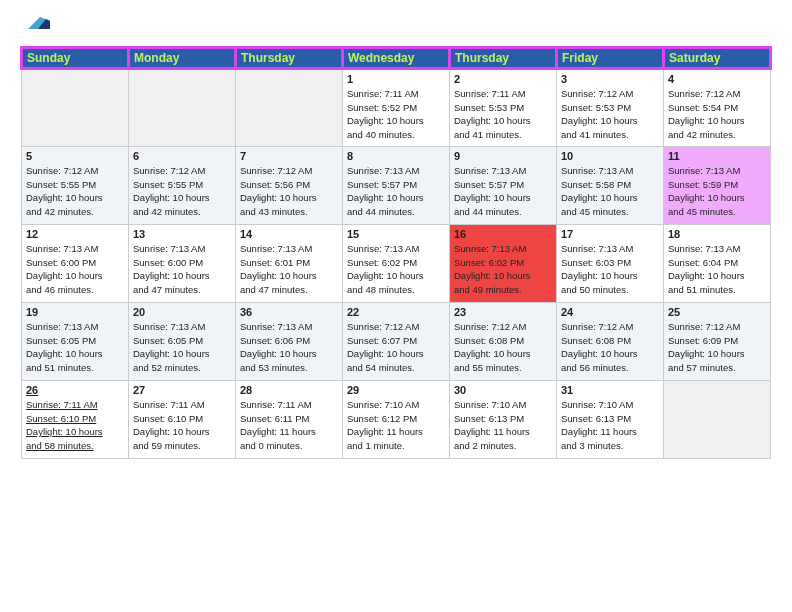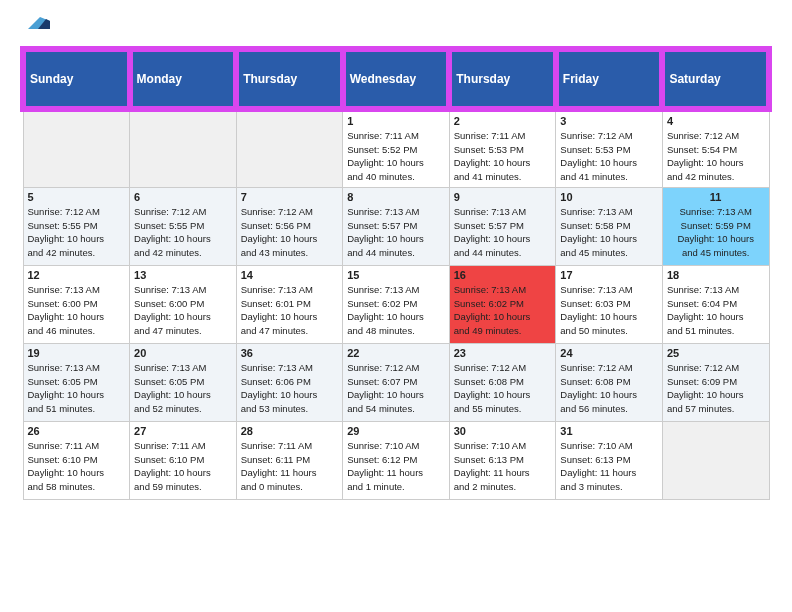--- a/index.html
+++ b/index.html
@@ -46,26 +46,26 @@
       font-size: 14px;
       color: #444;
     }
     table {
       width: 100%;
       border-collapse: collapse;
       table-layout: fixed;
     }
     th {
       background-color: #2a5caa;
-      color: #ffffff;
+      color: #bef264;
       font-size: 12px;
       font-weight: bold;
-      padding: 20px 4px;
+      padding: 2px 4px;
       text-align: left;
-      border: 6px solid #d946ef;
+      border: 3px solid #d946ef;
     }
     td {
       border: 1px solid #ccc;
       vertical-align: top;
       padding: 3px 4px;
       font-size: 9.5px;
       color: #222;
       height: 78px;
       background: #fff;
     }
@@ -192,21 +192,21 @@
 Daylight: 10 hours
 and 44 minutes.</div>
           </td>
           <td style="background: rgb(240, 244, 248);">
             <div class="day-num">10</div>
             <div class="day-info" style="white-space: pre-line;">Sunrise: 7:13 AM
 Sunset: 5:58 PM
 Daylight: 10 hours
 and 45 minutes.</div>
           </td>
-          <td style="background: #7dd3fc; text-align: center;">
+          <td style="background: #f0abfc;">
             <div class="day-num">11</div>
             <div class="day-info" style="white-space: pre-line;">Sunrise: 7:13 AM
 Sunset: 5:59 PM
 Daylight: 10 hours
 and 45 minutes.</div>
           </td>
         </tr>
         <tr>
           <td style="background: rgb(255, 255, 255);">
             <div class="day-num">12</div>
@@ -303,21 +303,21 @@
           </td>
           <td style="background: rgb(240, 244, 248);">
             <div class="day-num">25</div>
             <div class="day-info" style="white-space: pre-line;">Sunrise: 7:12 AM
 Sunset: 6:09 PM
 Daylight: 10 hours
 and 57 minutes.</div>
           </td>
         </tr>
         <tr>
-          <td style="background: rgb(255, 255, 255);">
+          <td style="background: rgb(255, 255, 255); text-decoration: underline;">
             <div class="day-num">26</div>
             <div class="day-info" style="white-space: pre-line;">Sunrise: 7:11 AM
 Sunset: 6:10 PM
 Daylight: 10 hours
 and 58 minutes.</div>
           </td>
           <td style="background: rgb(255, 255, 255);">
             <div class="day-num">27</div>
             <div class="day-info" style="white-space: pre-line;">Sunrise: 7:11 AM
 Sunset: 6:10 PM

